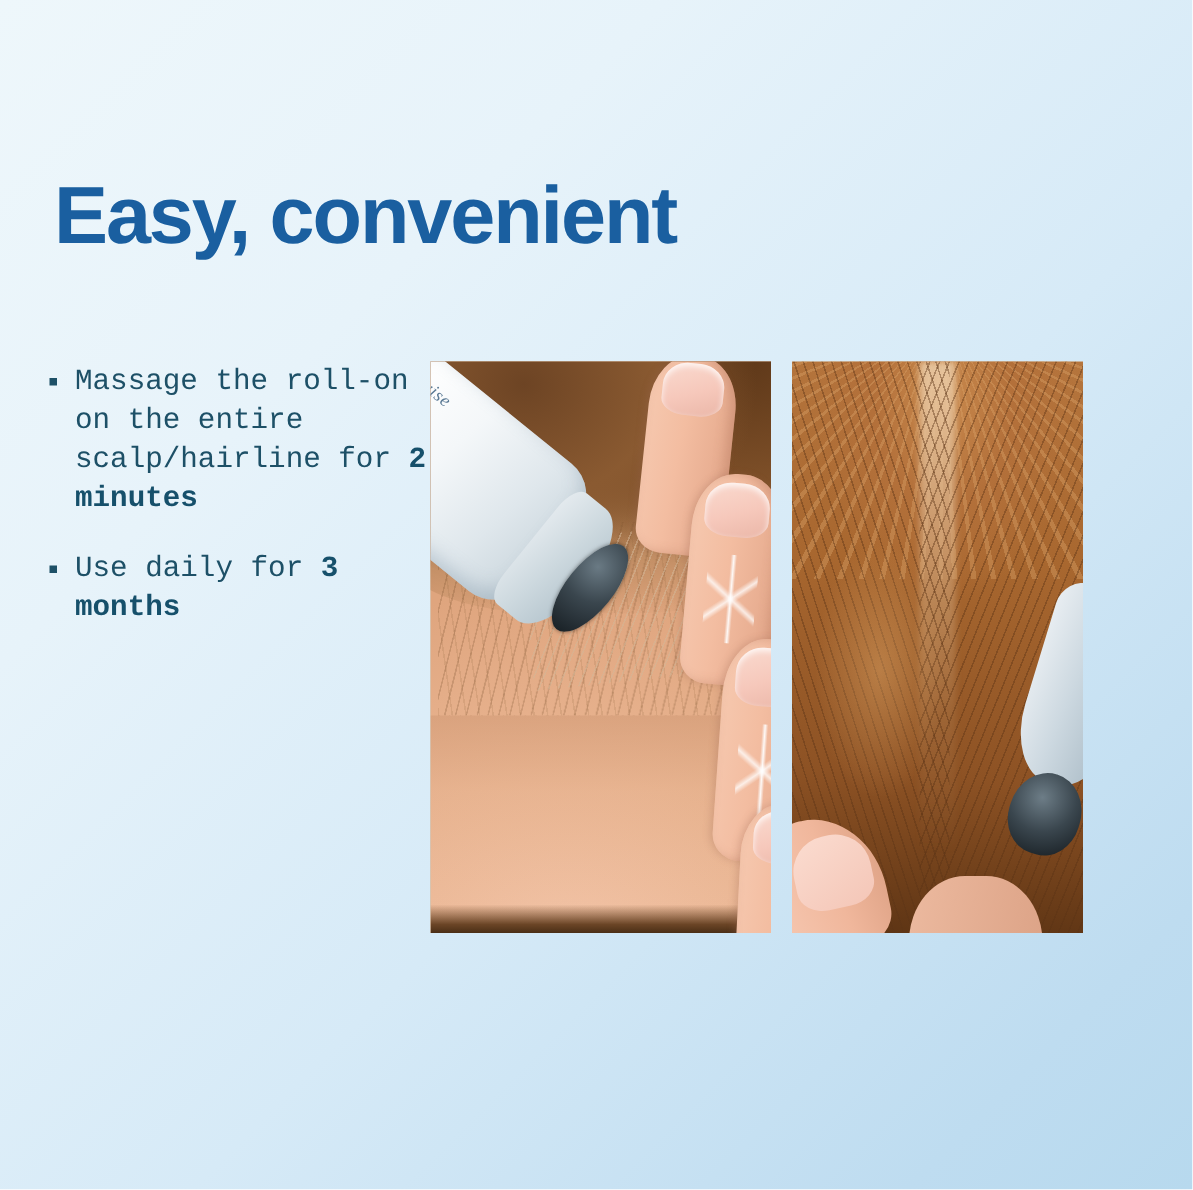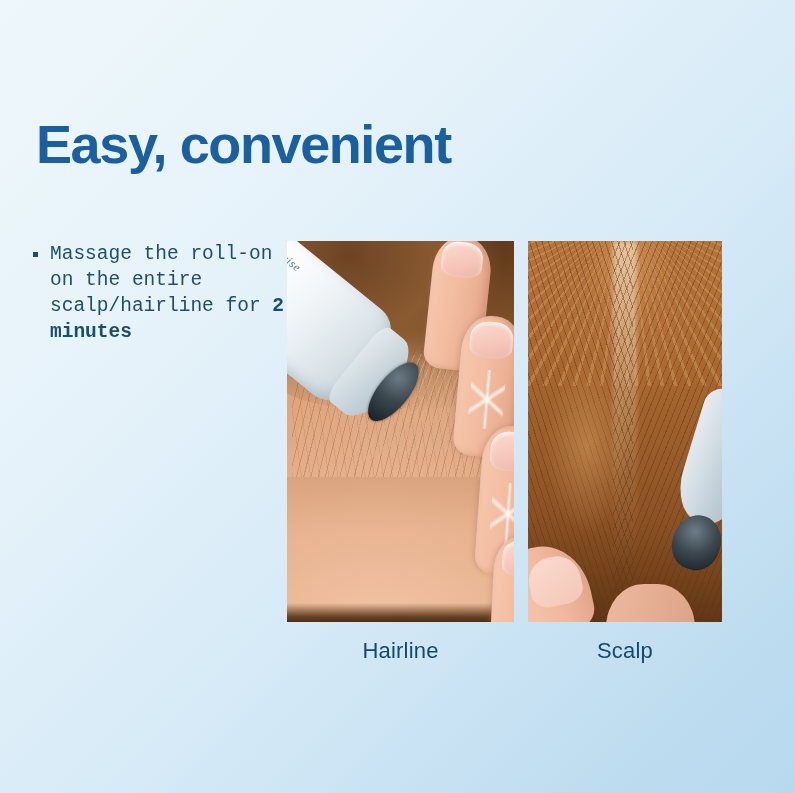--- a/index.html
+++ b/index.html
@@ -279,20 +279,24 @@
   </h1>
 
   <ul id="bullet-list">
 
     <li class="bullet-item">
       <span class="bullet-marker"></span>
       <span class="bullet-text">Massage the roll-on on the entire scalp/hairline for </span><span class="bullet-text bullet-strong">2 minutes</span>
     </li>
 
 
+    <li class="bullet-item">
+      <span class="bullet-marker"></span>
+      <span class="bullet-text">Use daily for </span><span class="bullet-text bullet-strong">3 months</span>
+    </li>
 
   </ul>
 
   <div class="photo" id="photo-hairline">
     <div class="layer skin-base"></div>
     <div class="layer hair-mass"></div>
     <div class="layer hairline-wisps"></div>
     <div class="layer wisp-fan"></div>
     <div class="layer neck-shadow"></div>
     <div class="layer bottom-hair"></div>
@@ -335,16 +339,14 @@
       <div class="bottle2-body"></div>
       <div class="bottle2-ball"></div>
     </div>
 
     <div class="layer thumb">
       <div class="thumb-nail"></div>
     </div>
     <div class="layer finger-low"></div>
   </div>
 
-  <div class="caption" id="caption-hairline">Hairline</div>
-  <div class="caption" id="caption-scalp">Scalp</div>
 
 </div>
 
 </body></html>

